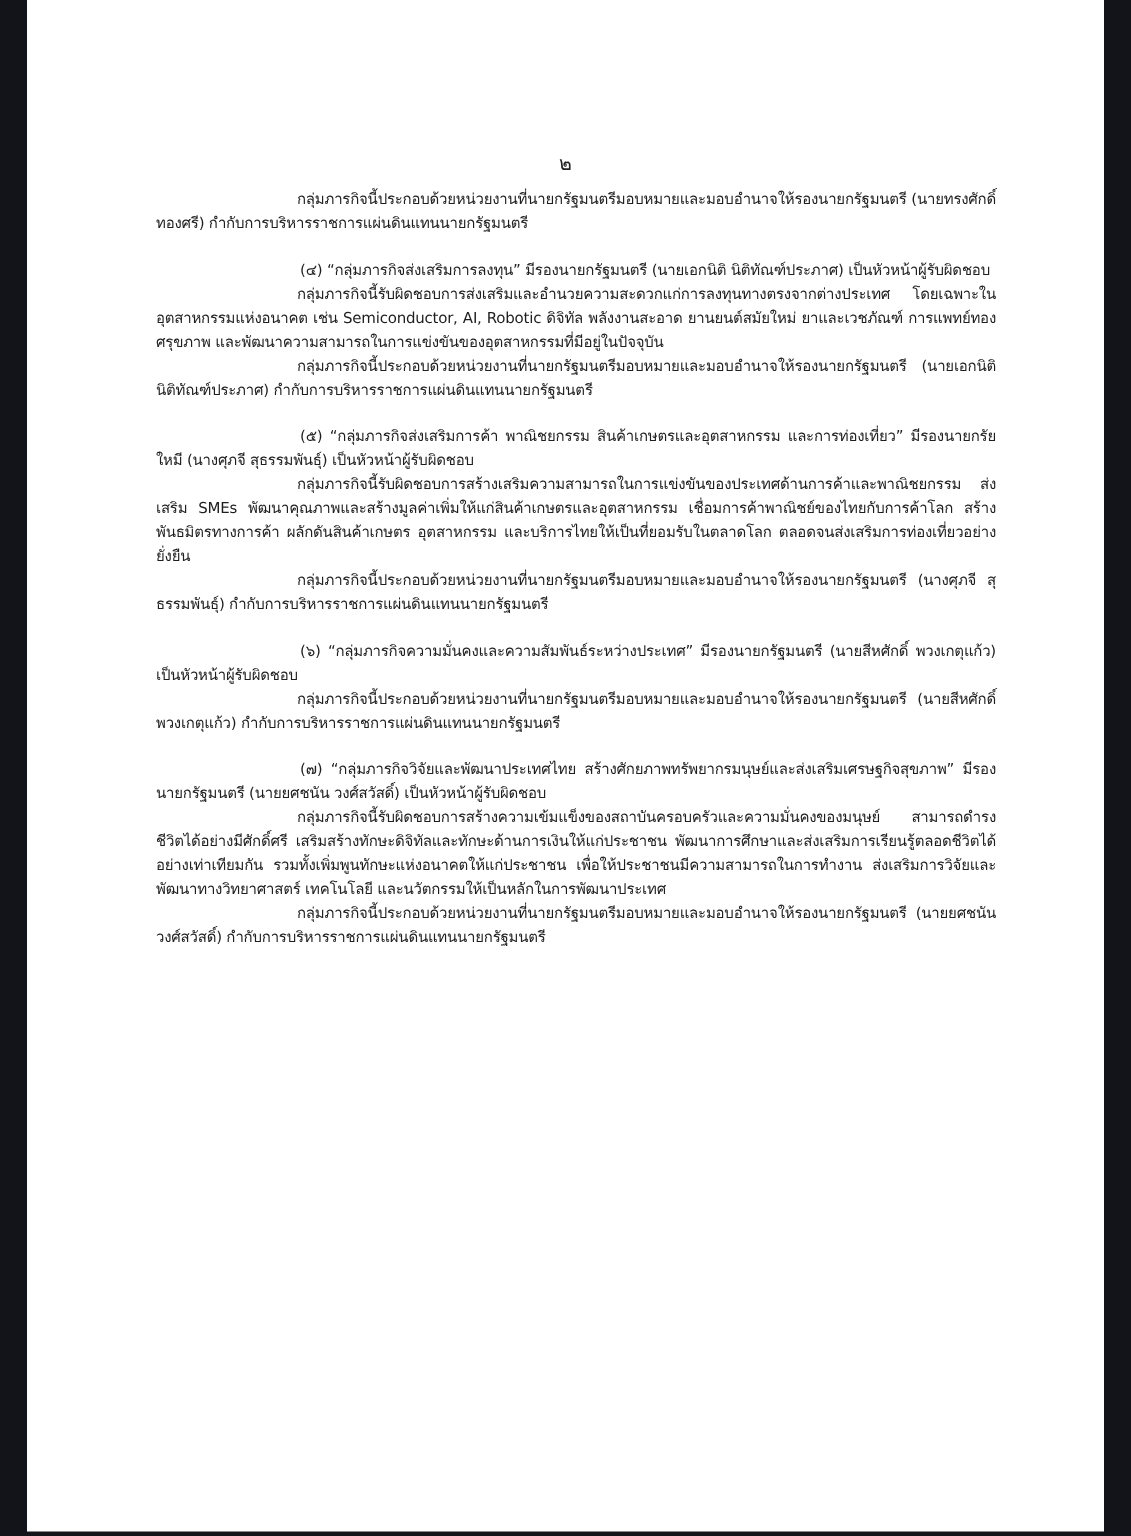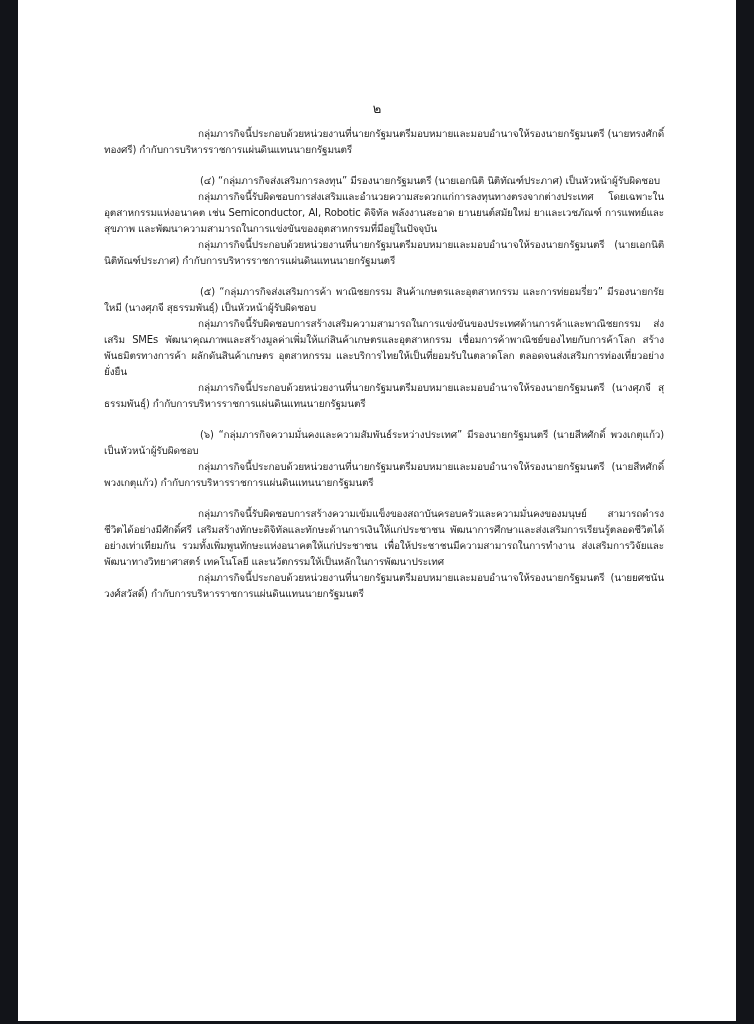--- a/index.html
+++ b/index.html
@@ -39,41 +39,46 @@
 
     <p class="para indent">กลุ่มภารกิจนี้ประกอบด้วยหน่วยงานที่นายกรัฐมนตรีมอบหมายและมอบอำนาจให้รองนายกรัฐมนตรี (นายทรงศักดิ์ ทองศรี) กำกับการบริหารราชการแผ่นดินแทนนายกรัฐมนตรี</p>
 
     <div class="gap"></div>
 
     <p class="para indent-h">
       <span>(๔)</span>
       <span class="bold">“กลุ่มภารกิจส่งเสริมการลงทุน”</span>
       <span>มีรองนายกรัฐมนตรี (นายเอกนิติ นิติทัณฑ์ประภาศ) เป็นหัวหน้าผู้รับผิดชอบ</span>
     </p>
-    <p class="para indent">กลุ่มภารกิจนี้รับผิดชอบการส่งเสริมและอำนวยความสะดวกแก่การลงทุนทางตรงจากต่างประเทศ โดยเฉพาะในอุตสาหกรรมแห่งอนาคต เช่น Semiconductor, AI, Robotic ดิจิทัล พลังงานสะอาด ยานยนต์สมัยใหม่ ยาและเวชภัณฑ์ การแพทย์และสุขภาพ และพัฒนาความสามารถในการแข่งขันของอุตสาหกรรมที่มีอยู่ในปัจจุบัน</p>
+    <p class="para indent">กลุ่มภารกิจนี้รับผิดชอบการส่งเสริมและอำนวยความสะดวกแก่การลงทุนทางตรงจากต่างประเทศ โดยเฉพาะในอุตสาหกรรมแห่งอนาคต เช่น Semiconductor, AI, Robotic ดิจิทัล พลังงานสะอาด ยานยนต์สมัยใหม่ ยาและเวชภัณฑ์ การแพทย์ทองศรุขภาพ และพัฒนาความสามารถในการแข่งขันของอุตสาหกรรมที่มีอยู่ในปัจจุบัน</p>
     <p class="para indent">กลุ่มภารกิจนี้ประกอบด้วยหน่วยงานที่นายกรัฐมนตรีมอบหมายและมอบอำนาจให้รองนายกรัฐมนตรี (นายเอกนิติ นิติทัณฑ์ประภาศ) กำกับการบริหารราชการแผ่นดินแทนนายกรัฐมนตรี</p>
 
     <div class="gap"></div>
 
     <p class="para indent-h">
       <span>(๕)</span>
-      <span class="bold">“กลุ่มภารกิจส่งเสริมการค้า พาณิชยกรรม สินค้าเกษตรและอุตสาหกรรม และการท่ยอมรี่ยว”</span>
+      <span class="bold">“กลุ่มภารกิจส่งเสริมการค้า พาณิชยกรรม สินค้าเกษตรและอุตสาหกรรม และการท่องเที่ยว”</span>
       <span>มีรองนายกรัยใหมี (นางศุภจี สุธรรมพันธุ์) เป็นหัวหน้าผู้รับผิดชอบ</span>
     </p>
     <p class="para indent">กลุ่มภารกิจนี้รับผิดชอบการสร้างเสริมความสามารถในการแข่งขันของประเทศด้านการค้าและพาณิชยกรรม ส่งเสริม SMEs พัฒนาคุณภาพและสร้างมูลค่าเพิ่มให้แก่สินค้าเกษตรและอุตสาหกรรม เชื่อมการค้าพาณิชย์ของไทยกับการค้าโลก สร้างพันธมิตรทางการค้า ผลักดันสินค้าเกษตร อุตสาหกรรม และบริการไทยให้เป็นที่ยอมรับในตลาดโลก ตลอดจนส่งเสริมการท่องเที่ยวอย่างยั่งยืน</p>
     <p class="para indent">กลุ่มภารกิจนี้ประกอบด้วยหน่วยงานที่นายกรัฐมนตรีมอบหมายและมอบอำนาจให้รองนายกรัฐมนตรี (นางศุภจี สุธรรมพันธุ์) กำกับการบริหารราชการแผ่นดินแทนนายกรัฐมนตรี</p>
 
     <div class="gap"></div>
 
     <p class="para indent-h">
       <span>(๖)</span>
       <span class="bold">“กลุ่มภารกิจความมั่นคงและความสัมพันธ์ระหว่างประเทศ”</span>
       <span>มีรองนายกรัฐมนตรี (นายสีหศักดิ์ พวงเกตุแก้ว) เป็นหัวหน้าผู้รับผิดชอบ</span>
     </p>
     <p class="para indent">กลุ่มภารกิจนี้ประกอบด้วยหน่วยงานที่นายกรัฐมนตรีมอบหมายและมอบอำนาจให้รองนายกรัฐมนตรี (นายสีหศักดิ์ พวงเกตุแก้ว) กำกับการบริหารราชการแผ่นดินแทนนายกรัฐมนตรี</p>
 
     <div class="gap"></div>
 
+    <p class="para indent-h">
+      <span>(๗)</span>
+      <span class="bold">“กลุ่มภารกิจวิจัยและพัฒนาประเทศไทย สร้างศักยภาพทรัพยากรมนุษย์และส่งเสริมเศรษฐกิจสุขภาพ”</span>
+      <span>มีรองนายกรัฐมนตรี (นายยศชนัน วงศ์สวัสดิ์) เป็นหัวหน้าผู้รับผิดชอบ</span>
+    </p>
     <p class="para indent">กลุ่มภารกิจนี้รับผิดชอบการสร้างความเข้มแข็งของสถาบันครอบครัวและความมั่นคงของมนุษย์ สามารถดำรงชีวิตได้อย่างมีศักดิ์ศรี เสริมสร้างทักษะดิจิทัลและทักษะด้านการเงินให้แก่ประชาชน พัฒนาการศึกษาและส่งเสริมการเรียนรู้ตลอดชีวิตได้อย่างเท่าเทียมกัน รวมทั้งเพิ่มพูนทักษะแห่งอนาคตให้แก่ประชาชน เพื่อให้ประชาชนมีความสามารถในการทำงาน ส่งเสริมการวิจัยและพัฒนาทางวิทยาศาสตร์ เทคโนโลยี และนวัตกรรมให้เป็นหลักในการพัฒนาประเทศ</p>
     <p class="para indent">กลุ่มภารกิจนี้ประกอบด้วยหน่วยงานที่นายกรัฐมนตรีมอบหมายและมอบอำนาจให้รองนายกรัฐมนตรี (นายยศชนัน วงศ์สวัสดิ์) กำกับการบริหารราชการแผ่นดินแทนนายกรัฐมนตรี</p>
 
   </div>
 </div>
 
 </body></html>

